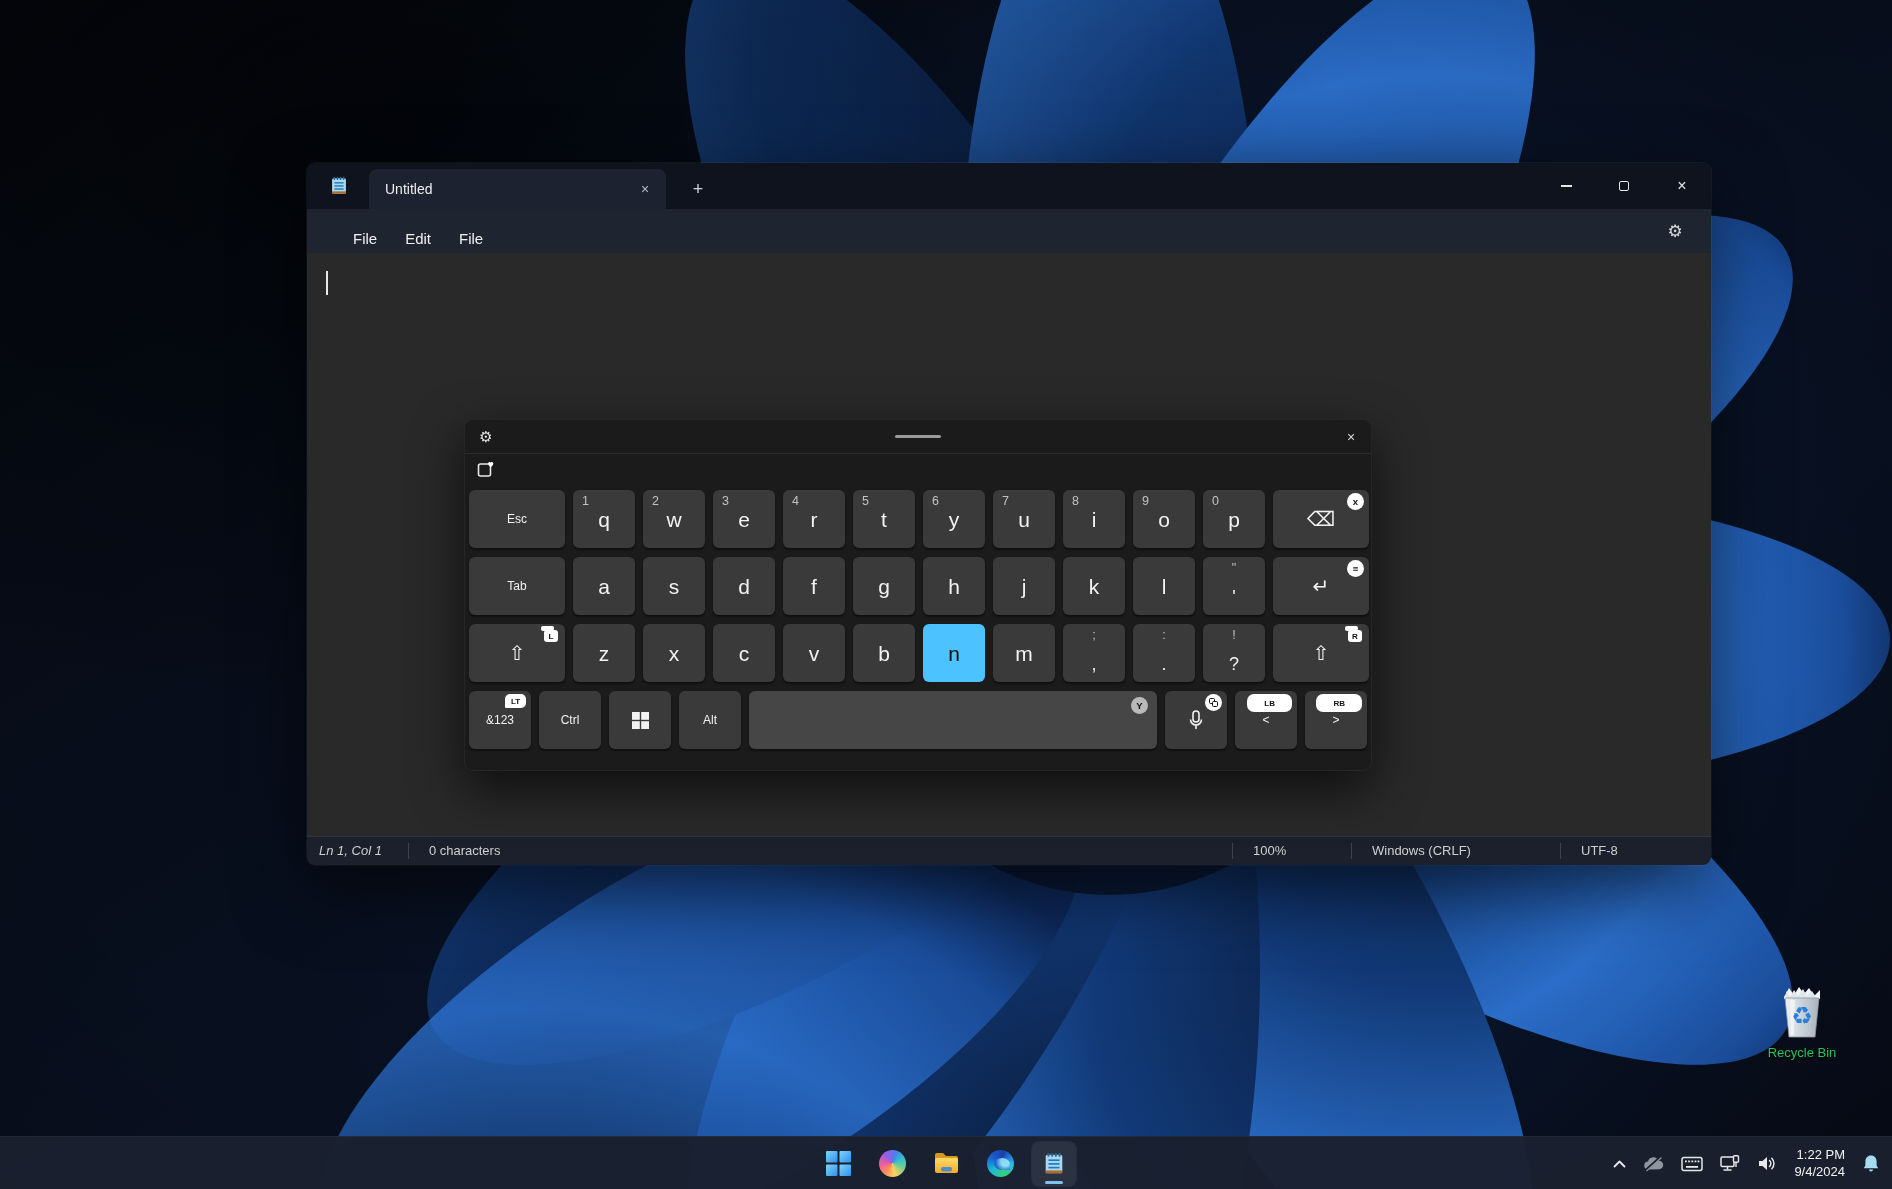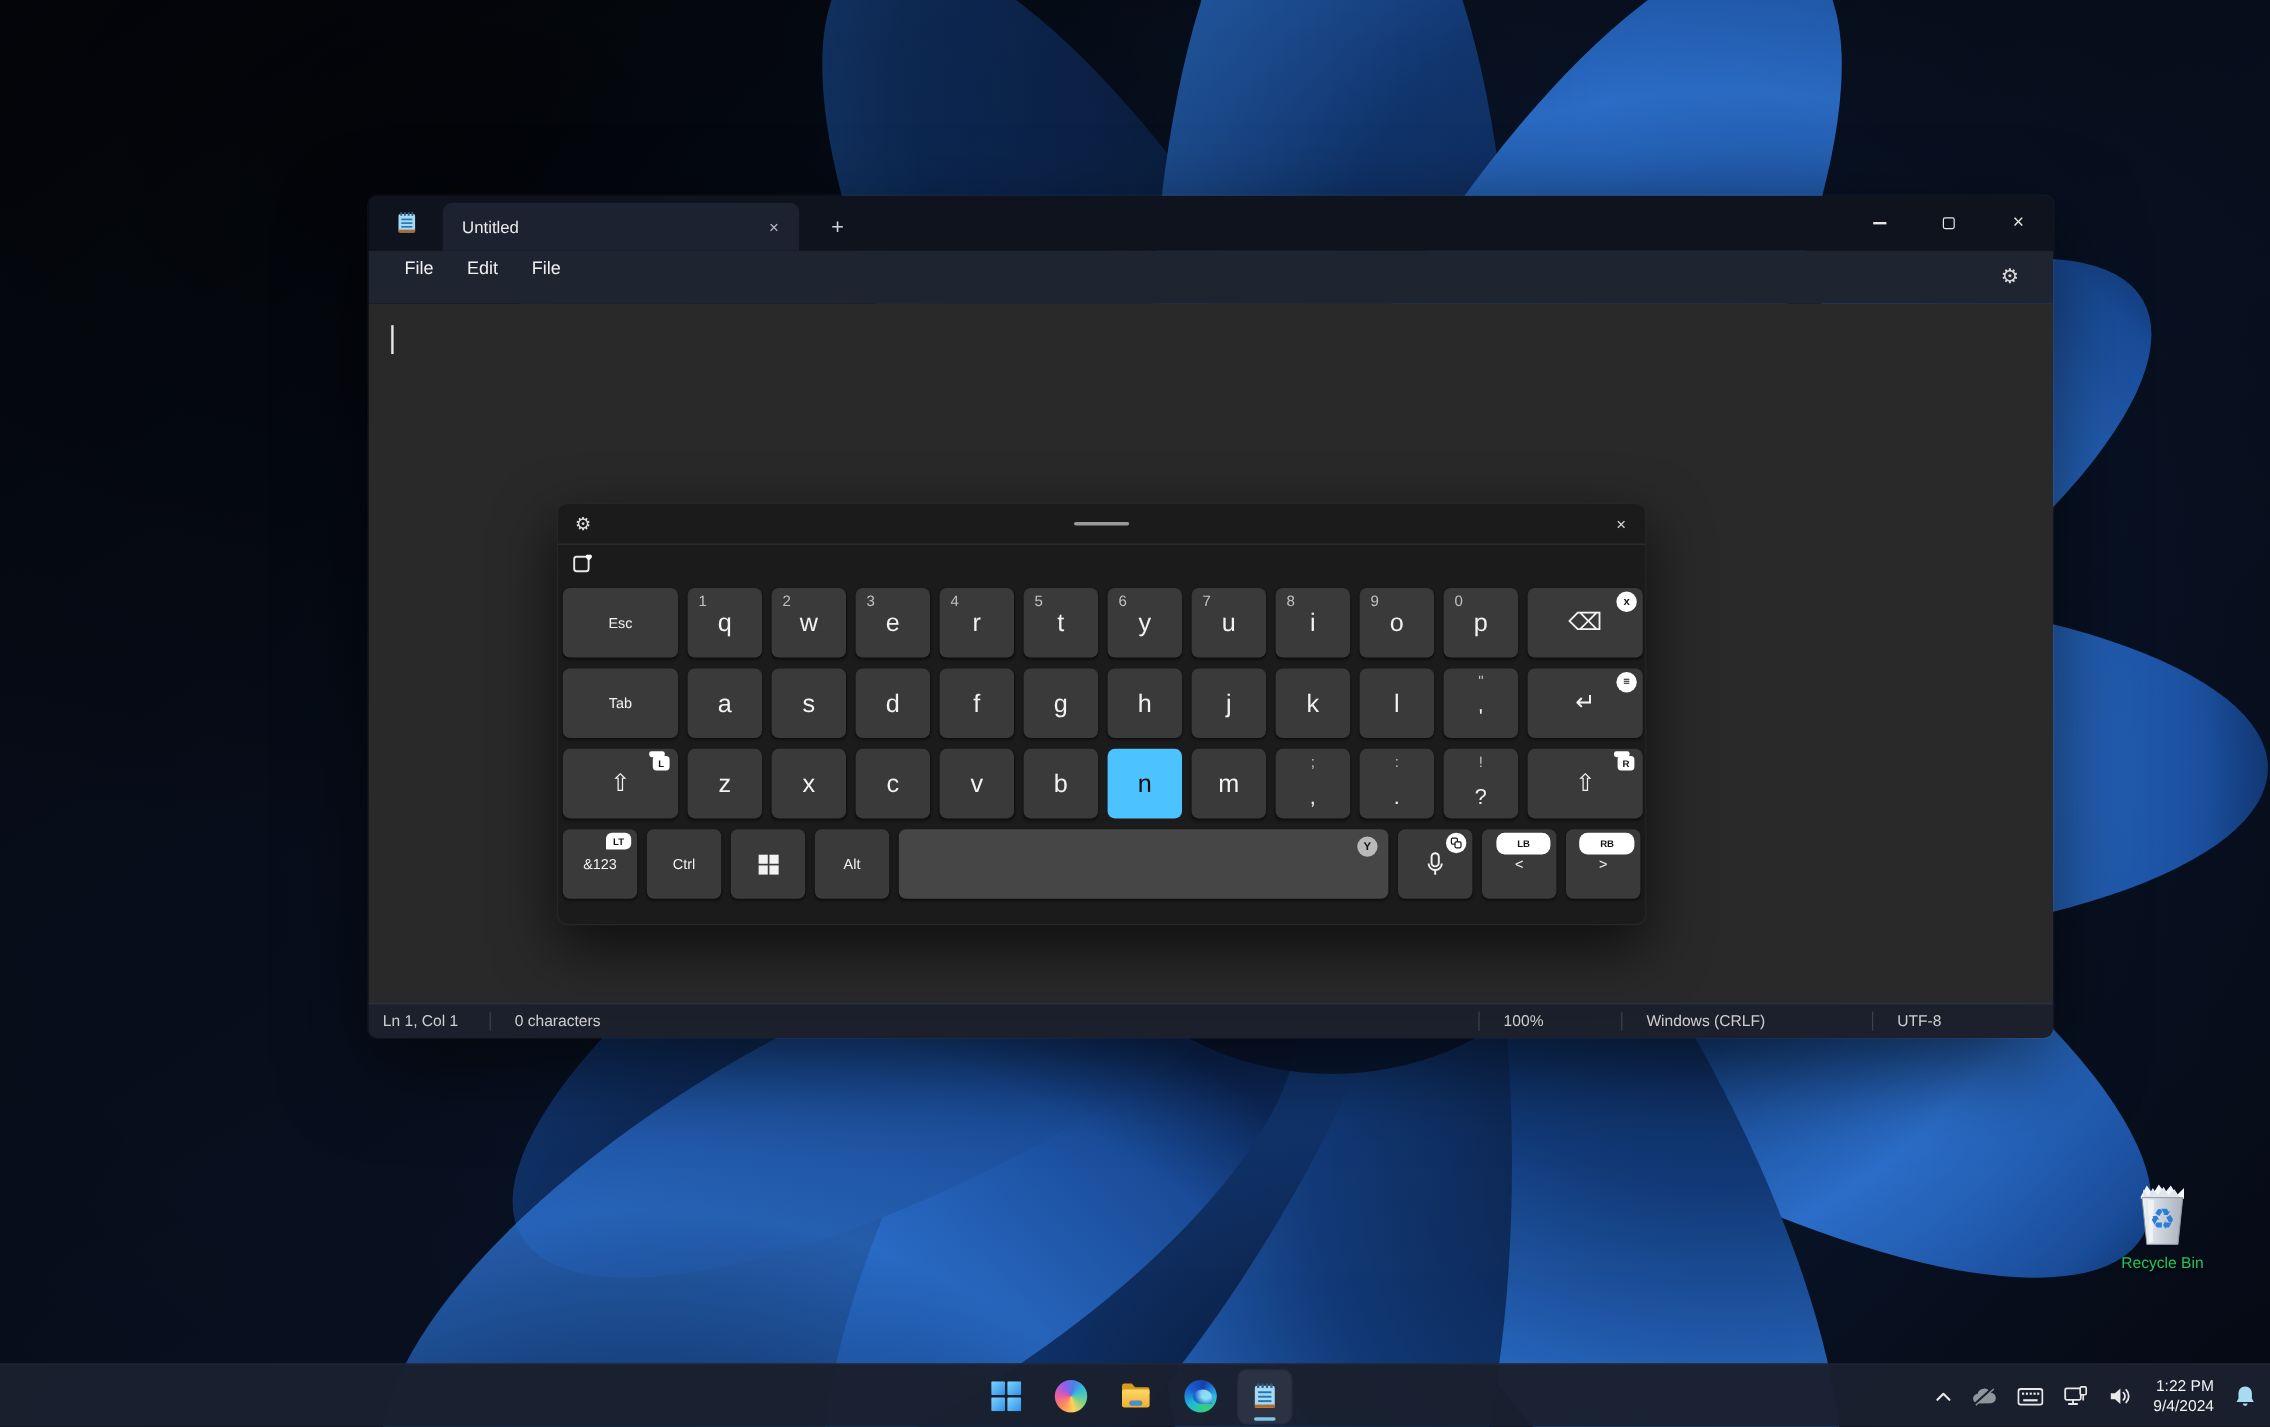--- a/index.html
+++ b/index.html
@@ -32,35 +32,35 @@
   .tab-close { width:26px; height:26px; margin-right:8px; border-radius:5px;
     display:flex; align-items:center; justify-content:center; color:#b8bcc4; font-size:14px; }
   .newtab { position:absolute; left:375px; top:10px; width:32px; height:32px; border-radius:5px;
     display:flex; align-items:center; justify-content:center; color:#cfd2d8; font-size:18px; font-weight:300;}
   .caption-controls { position:absolute; right:0; top:0; height:46px; display:flex; }
   .cap-btn { width:58px; height:46px; display:flex; align-items:center; justify-content:center; color:#e6e6e6; }
   .min-glyph { width:11px; height:1.4px; background:#e6e6e6; }
   .max-glyph { width:10px; height:10px; border:1.3px solid #e6e6e6; border-radius:2px; }
   .close-glyph { font-size:16px; font-weight:300; }
 
-  .menubar { position:relative; height:44px; background:#1e2430; display:flex; align-items:flex-start; padding-left:16px; }
+  .menubar { position:relative; height:44px; background:#1e2430; display:flex; align-items:flex-end; padding-left:32px; }
   .menu-item { padding:6px 14px; color:#f0f0f0; font-size:15px; border-radius:5px; }
   .menu-gear { position:absolute; right:18px; top:0; height:44px; width:36px;
     display:flex; align-items:center; justify-content:center; color:#d8d8d8; font-size:17px; }
 
   .editor { position:absolute; top:90px; left:0; right:0; bottom:29px; background:#292929; }
   .caret { position:absolute; left:19px; top:18px; width:1.5px; height:24px; background:#e8e8e8; }
 
   .statusbar { position:absolute; left:0; right:0; bottom:0; height:29px; background:#1b202c;
     border-top:1px solid #2c3342; display:flex; align-items:center; color:#cfcfcf; font-size:13px; }
   .sb-cell { padding:0 20px; height:16px; line-height:16px; }
   .sb-sep { width:1px; height:16px; background:#3a4150; }
   .sb-left { display:flex; align-items:center; flex:1; }
   .sb-right { display:flex; align-items:flex-start; }
-  .sb-cursor { padding-left:12px; padding-right:26px; }
+  .sb-cursor { padding-left:12px; padding-right:26px;font-style:italic; }
   .sb-zoom { width:118px; }
   .sb-eol  { width:208px; }
   .sb-enc  { width:150px; }
 
   
   #touch-kb { position:absolute; left:464px; top:419px; width:908px; height:352px;
     background:#1b1b1b; border-radius:9px; border:1px solid rgba(255,255,255,.05);
     box-shadow:0 18px 50px rgba(0,0,0,.65); }
   .kb-topbar { position:relative; height:34px; border-bottom:1px solid #2e2e2e;
     display:flex; align-items:center; }

